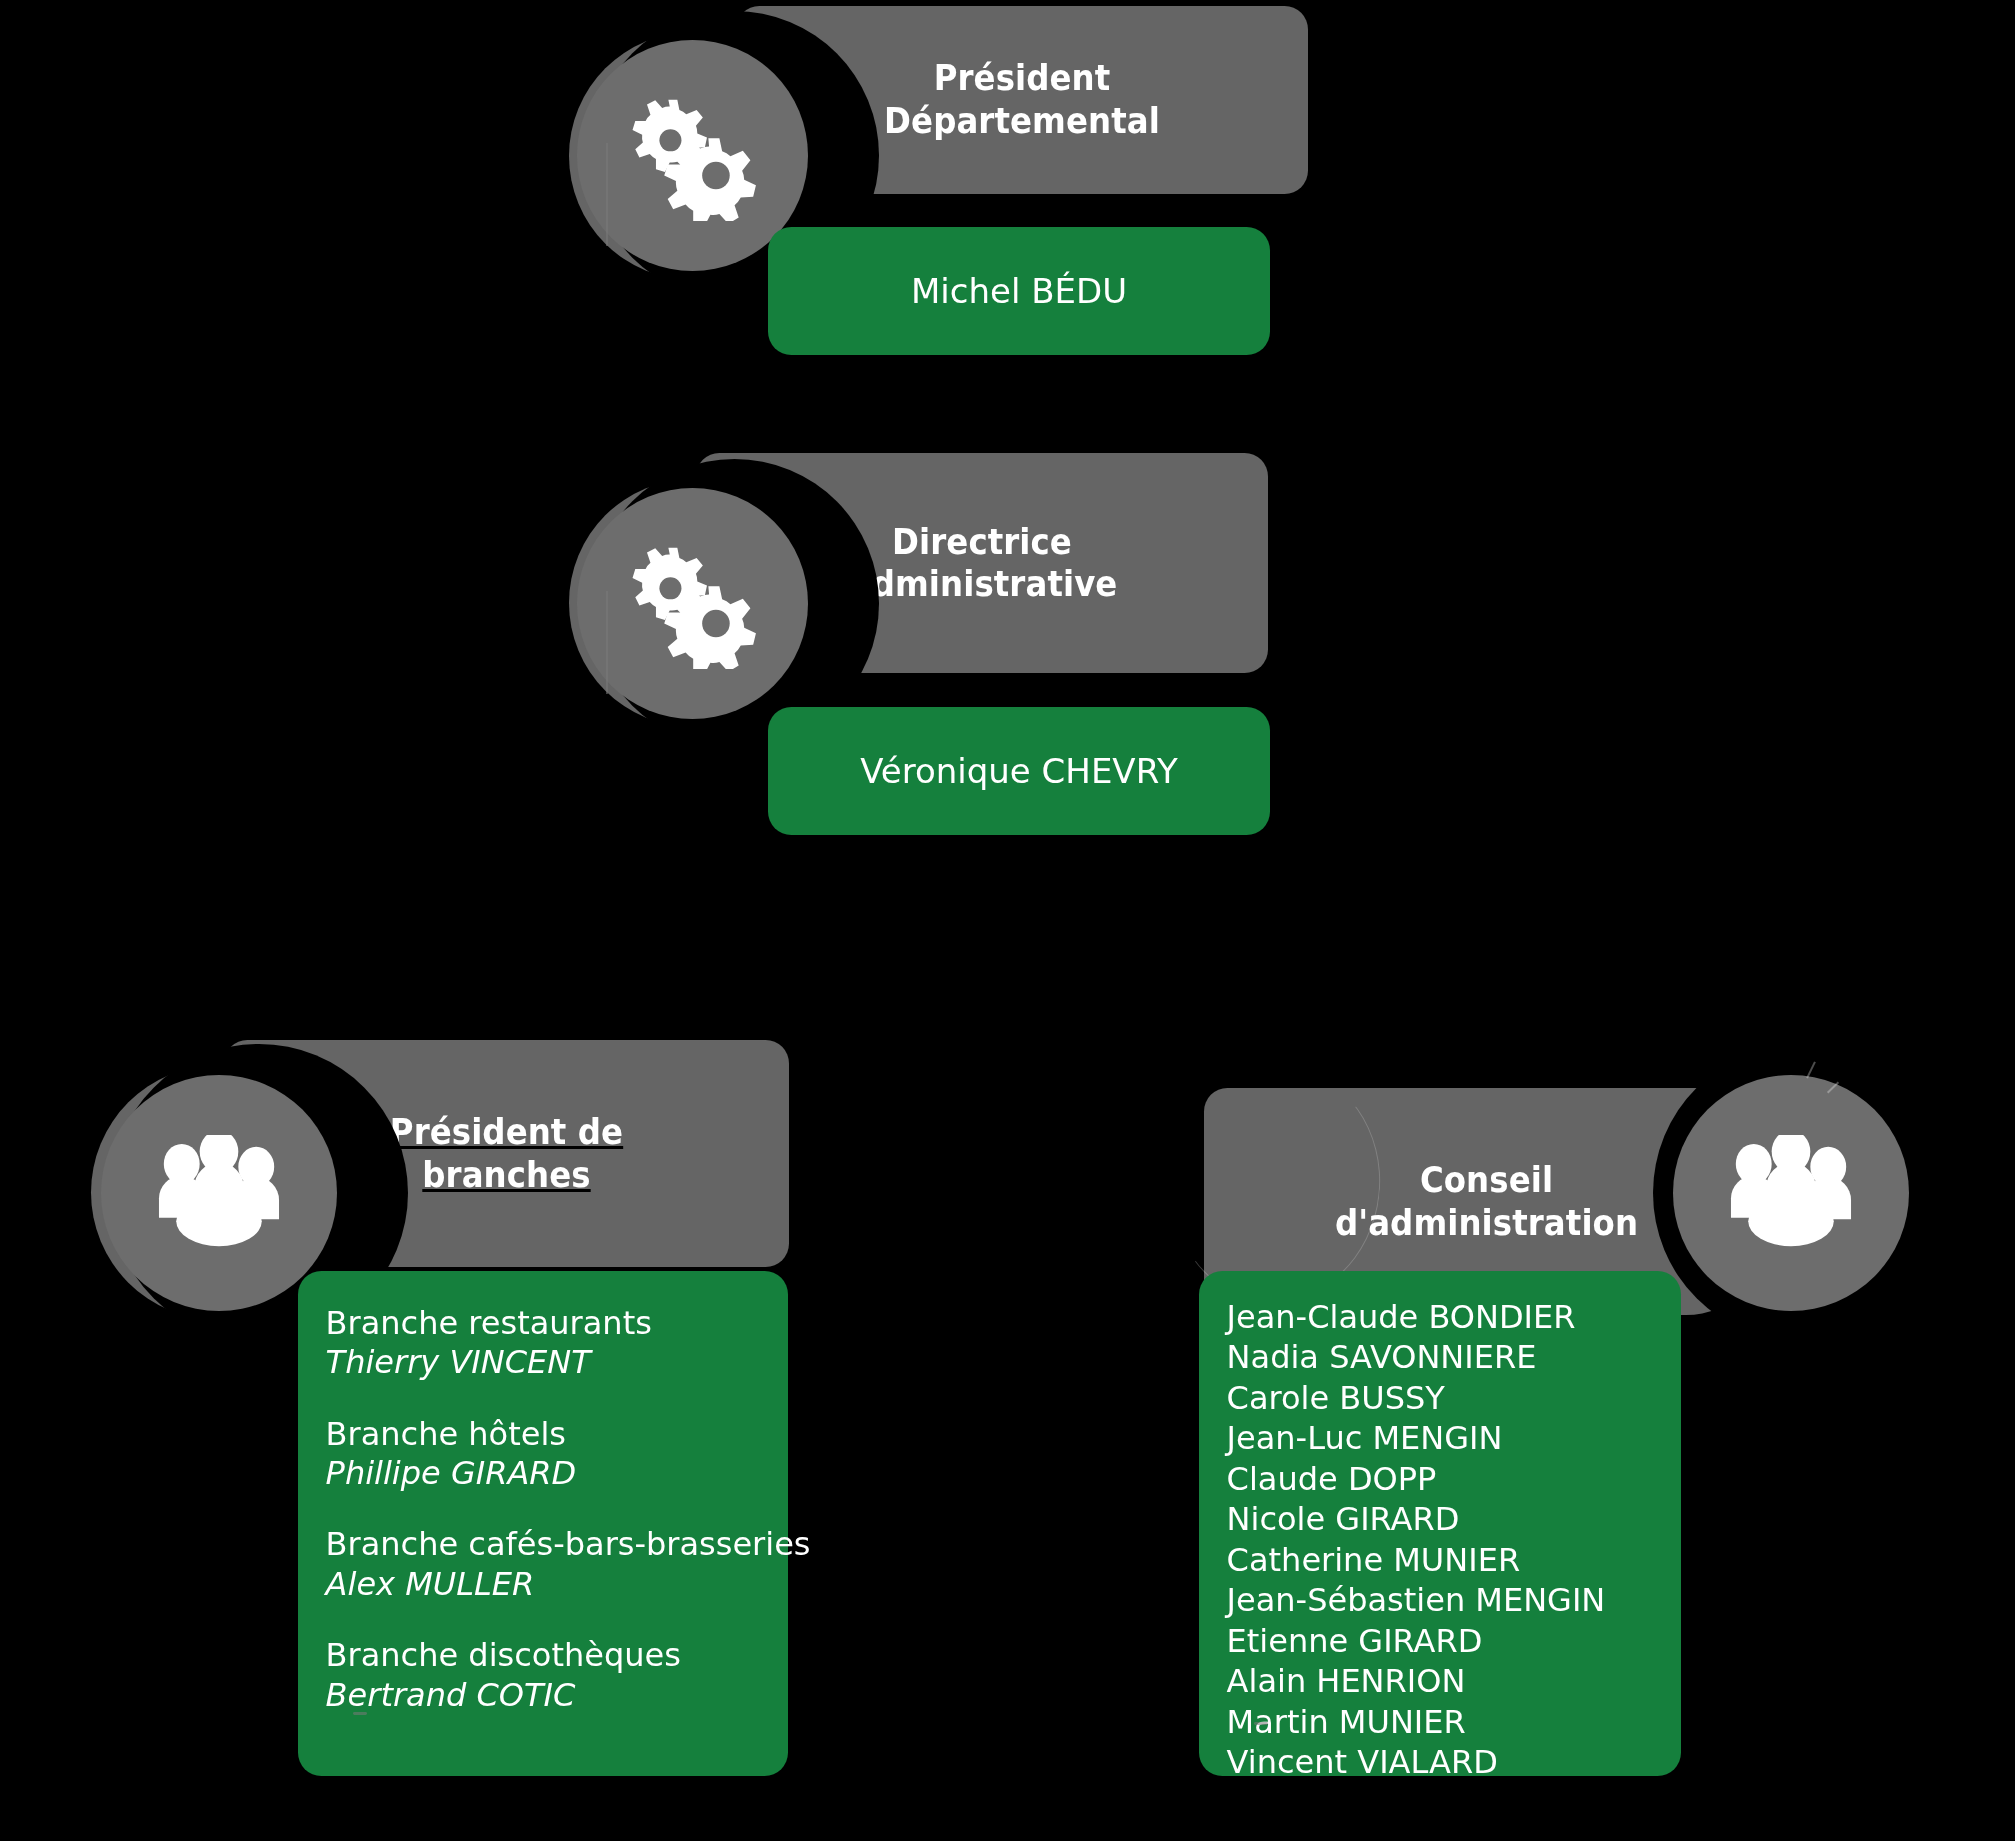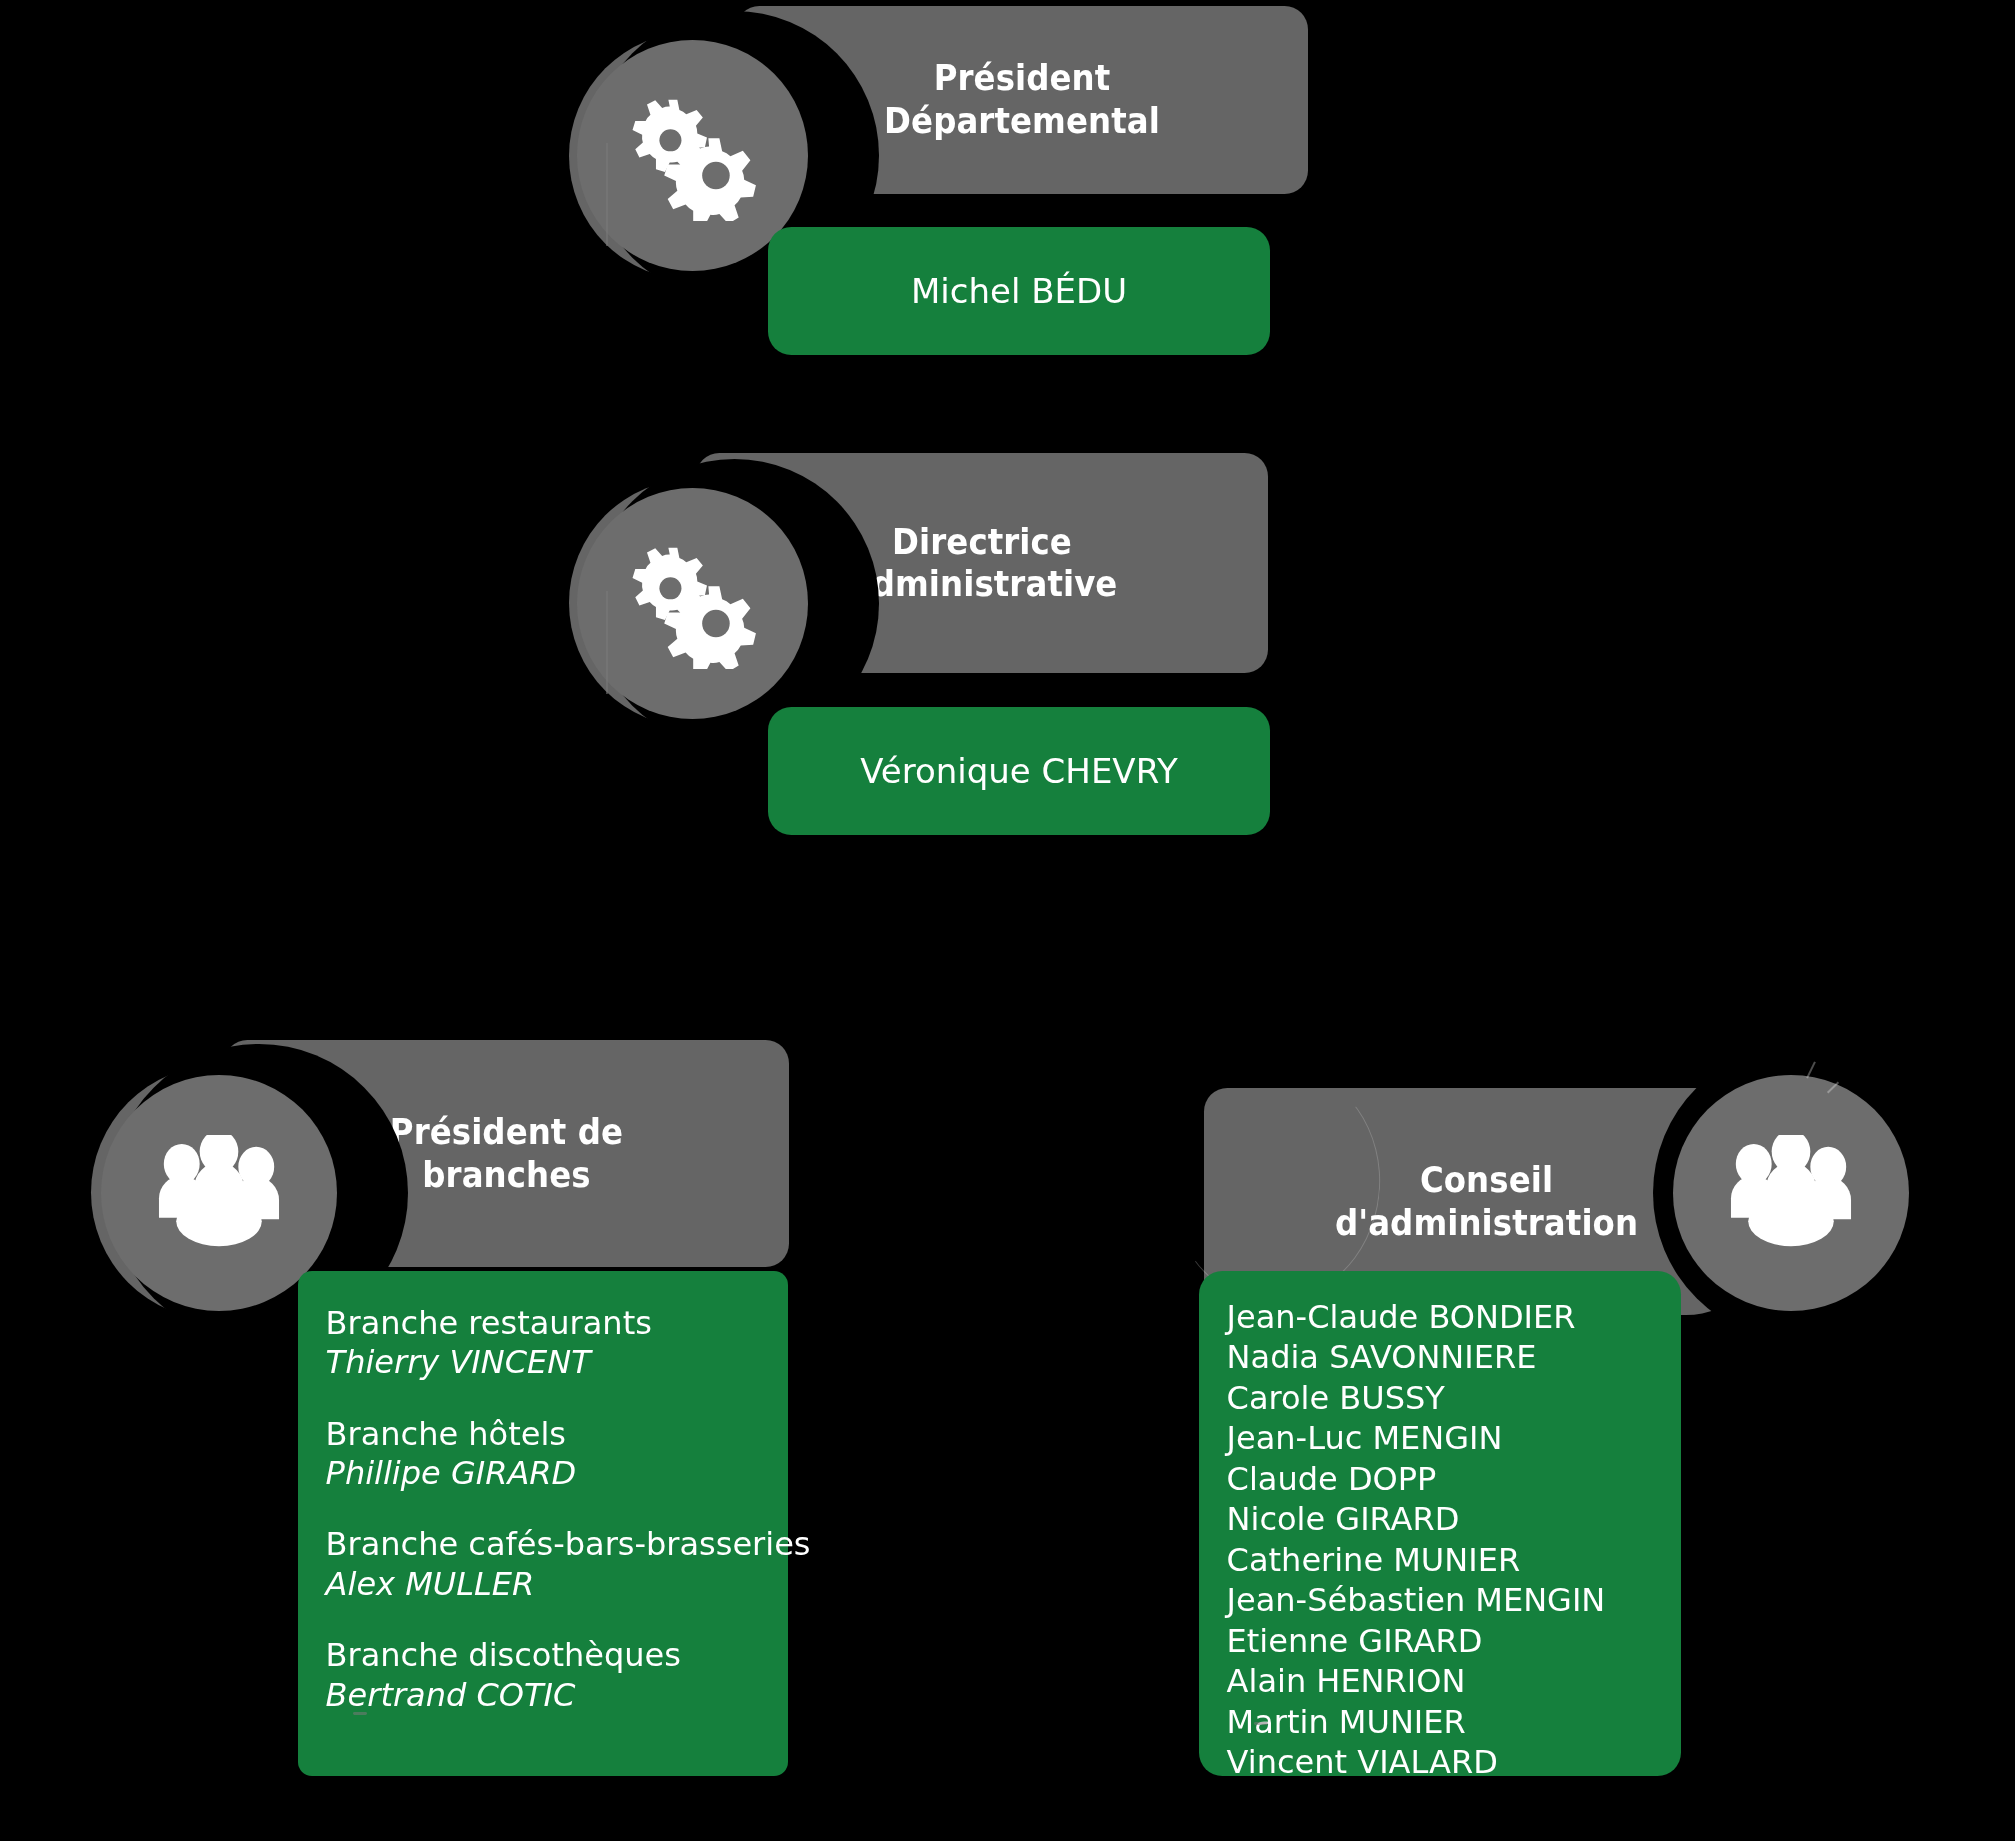--- a/index.html
+++ b/index.html
@@ -153,21 +153,21 @@
 
     <div class="body-panel body-center" style="left:768px;top:675px;width:502px;height:128px;margin-top:32px;">
       <span class="nm">Véronique CHEVRY</span>
     </div>
   </div>
 
   <div class="card">
 
     <div class="rim" style="left:91px;top:1065px;width:255px;height:255px;"></div>
 
-    <div class="head left-notch" style="left:224px;top:1040px;width:565px;height:227px;">
+    <div class="head left-notch" style="left:224px;top:1040px;width:565px;height:227px;text-decoration:underline;">
       <div class="head-title">Président de
 branches</div>
     </div>
 
     <div class="bite" style="left:110px;top:1044px;width:298px;height:298px;"></div>
 
     <div class="badge" style="left:101px;top:1075px;width:236px;height:236px;">
       <svg width="138" height="116" viewBox="0 0 200 168" aria-hidden="true">
         <g fill="#ffffff">
 
@@ -178,21 +178,21 @@
           <path d="M121 122 v-28 a33 33 0 0 1 66 0 v28 z"></path>
 
           <ellipse cx="100" cy="24" rx="28" ry="31"></ellipse>
           <path d="M64 106 v-30 a36 36 0 0 1 72 0 v30 z"></path>
 
           <ellipse cx="100" cy="125" rx="62" ry="36"></ellipse>
         </g>
       </svg>
     </div>
 
-    <div class="body-panel body-list" style="left:298px;top:1271px;width:490px;height:505px;border-radius:14px;">
+    <div class="body-panel body-list" style="left:298px;top:1271px;width:490px;height:505px;">
       <div class="grp">
         <div class="line">Branche restaurants</div>
         <div class="line it">Thierry VINCENT</div>
       </div>
       <div class="grp">
         <div class="line">Branche hôtels</div>
         <div class="line it">Phillipe GIRARD</div>
       </div>
       <div class="grp">
         <div class="line">Branche cafés-bars-brasseries</div>

